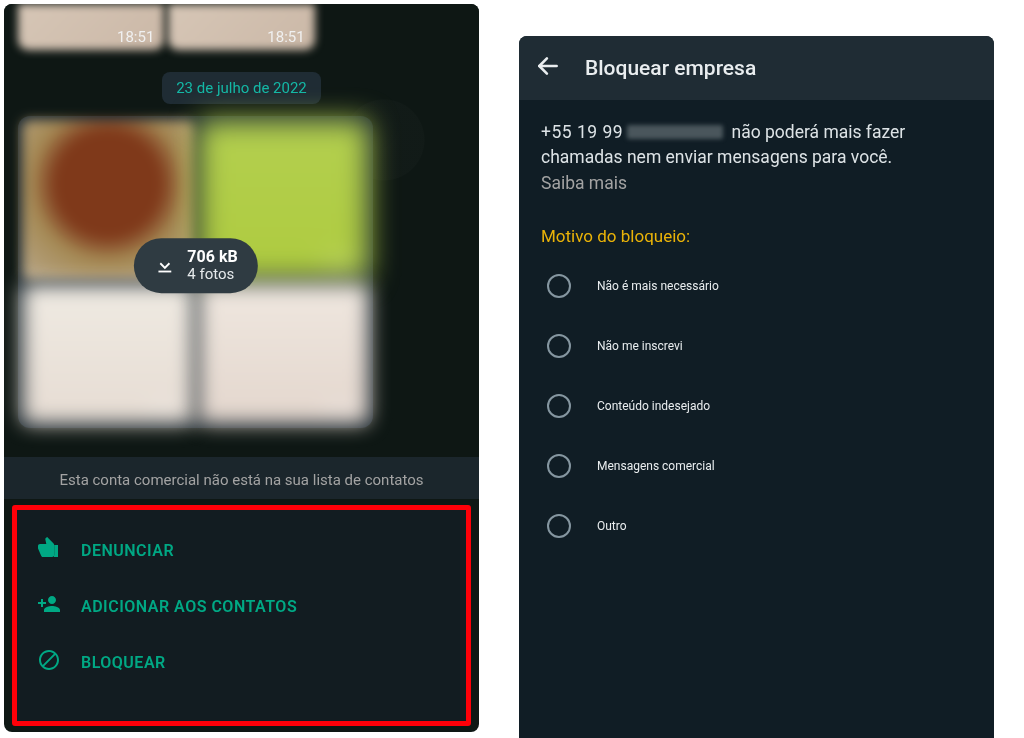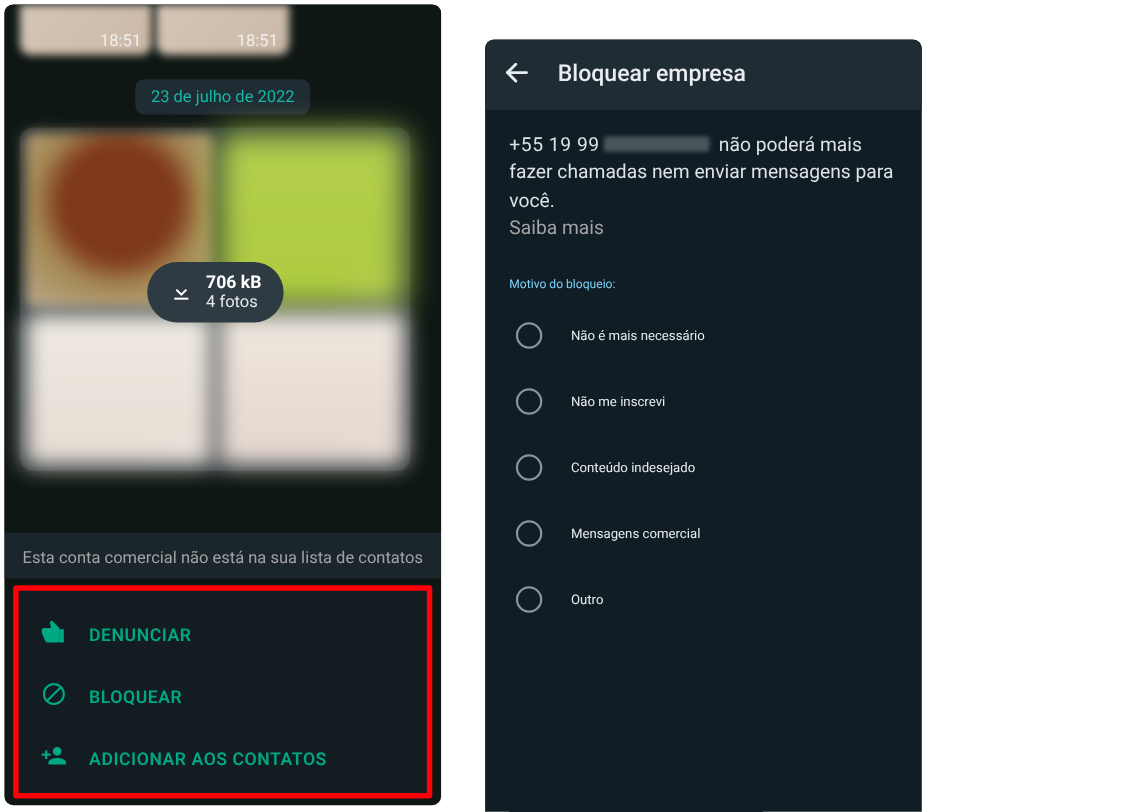--- a/index.html
+++ b/index.html
@@ -6,21 +6,21 @@
   body {
     width: 1024px;
     height: 738px;
     background: #fff;
     font-family: -apple-system, "Segoe UI", Roboto, Arial, sans-serif;
     display: flex;
     gap: 40px;
     padding: 4px;
   }
   .phone {
-    width: 397px;
+    width: 475px;
     height: 728px;
     border-radius: 8px;
     overflow: hidden;
     position: relative;
   }
   
   .chat {
     background: #0e1714;
     display: flex;
     flex-direction: column;
@@ -90,21 +90,21 @@
   .dl-text strong { font-size: 16px; color:#fff;}
   .notice {
     background: #1b262c;
     color: #a3a3a3;
     font-size: 15px;
     text-align: center;
     padding: 14px 8px 10px;
   }
   .actions {
     background: #121c21;
-    padding: 12px 12px 4px;
+    padding: 12px 12px 31px;
     border: 5px solid #ff0008;
     border-radius: 3px;
     margin: 6px 8px 6px;
   }
   .action {
     display: flex;
     align-items: center;
     gap: 20px;
     color: #00a884;
     font-weight: 600;
@@ -142,21 +142,21 @@
   .appbar svg { width: 26px; height: 26px; stroke:#e9edef; }
   .appbar-title { font-size: 21px; font-weight: 500; }
   .block-body { padding: 20px 22px; color:#dde3e6; }
   .msg { font-size: 17.5px; line-height: 1.45; }
   .msg .phone-number { letter-spacing: 0.5px; }
   .msg .redact {
     display:inline-block; width:96px; height:14px; background:#4a565c;
     border-radius:2px; filter: blur(2px); vertical-align: -1px; margin: 0 4px;
   }
   .link { color:#a3a3a3; }
-  .reason-title { margin-top: 30px; color:#7dd3fc; font-size: 11px; }
+  .reason-title { margin-top: 30px; color:#eab308; font-size: 17px; }
   .radio-list { margin-top: 10px; }
   .radio {
     display:flex; align-items:center; gap:26px;
     padding: 18px 6px;
     color:#e9edef; font-size: 12px;
     cursor: pointer;
   }
   .radio .circle {
     width:24px; height:24px; border:2.5px solid #8596a0; border-radius:50%;
   }
@@ -217,32 +217,32 @@
       <span>
         <svg viewBox="0 0 24 24">
             <path d="M15 3H6c-.83 0-1.54.5-1.84 1.22L1.14 11.27c-.09.23-.14.47-.14.73v2c0 1.1.9 2 2 2h6.31l-.95 4.57c-.02.1-.03.2-.03.31 0 .41.17.79.44 1.06L10.17 23l6.41-6.41c.37-.37.59-.88.59-1.42V5c0-1.1-.9-2-2-2zm6 0v12h-4V3h4z" transform="scale(1,-1) translate(0,-24)"></path>
           </svg>
       </span>
       <span>DENUNCIAR</span>
     </div>
     <div class="action">
       <span>
         <svg viewBox="0 0 24 24">
+            <path d="M15 12c2.21 0 4-1.79 4-4s-1.79-4-4-4-4 1.79-4 4 1.79 4 4 4zm-9-2V7H4v3H1v2h3v3h2v-3h3v-2H6zm9 4c-2.67 0-8 1.34-8 4v2h16v-2c0-2.66-5.33-4-8-4z"></path>
+          </svg>
+      </span>
+      <span>ADICIONAR AOS CONTATOS</span>
+    </div>
+    <div class="action">
+      <span>
+        <svg viewBox="0 0 24 24">
             <path d="M12 2C6.48 2 2 6.48 2 12s4.48 10 10 10 10-4.48 10-10S17.52 2 12 2zM4 12c0-4.42 3.58-8 8-8 1.85 0 3.55.63 4.9 1.69L5.69 16.9C4.63 15.55 4 13.85 4 12zm8 8c-1.85 0-3.55-.63-4.9-1.69L18.31 7.1C19.37 8.45 20 10.15 20 12c0 4.42-3.58 8-8 8z"></path>
           </svg>
       </span>
       <span>BLOQUEAR</span>
-    </div>
-    <div class="action">
-      <span>
-        <svg viewBox="0 0 24 24">
-            <path d="M15 12c2.21 0 4-1.79 4-4s-1.79-4-4-4-4 1.79-4 4 1.79 4 4 4zm-9-2V7H4v3H1v2h3v3h2v-3h3v-2H6zm9 4c-2.67 0-8 1.34-8 4v2h16v-2c0-2.66-5.33-4-8-4z"></path>
-          </svg>
-      </span>
-      <span>ADICIONAR AOS CONTATOS</span>
     </div>
   </div>
 </div>
 
 <div class="phone block">
   <div class="appbar">
     <span>
       <svg viewBox="0 0 24 24" fill="none" stroke-width="2.4" stroke-linecap="round" stroke-linejoin="round">
           <path d="M20 12H4"></path>
           <path d="M11 5l-7 7 7 7"></path>

